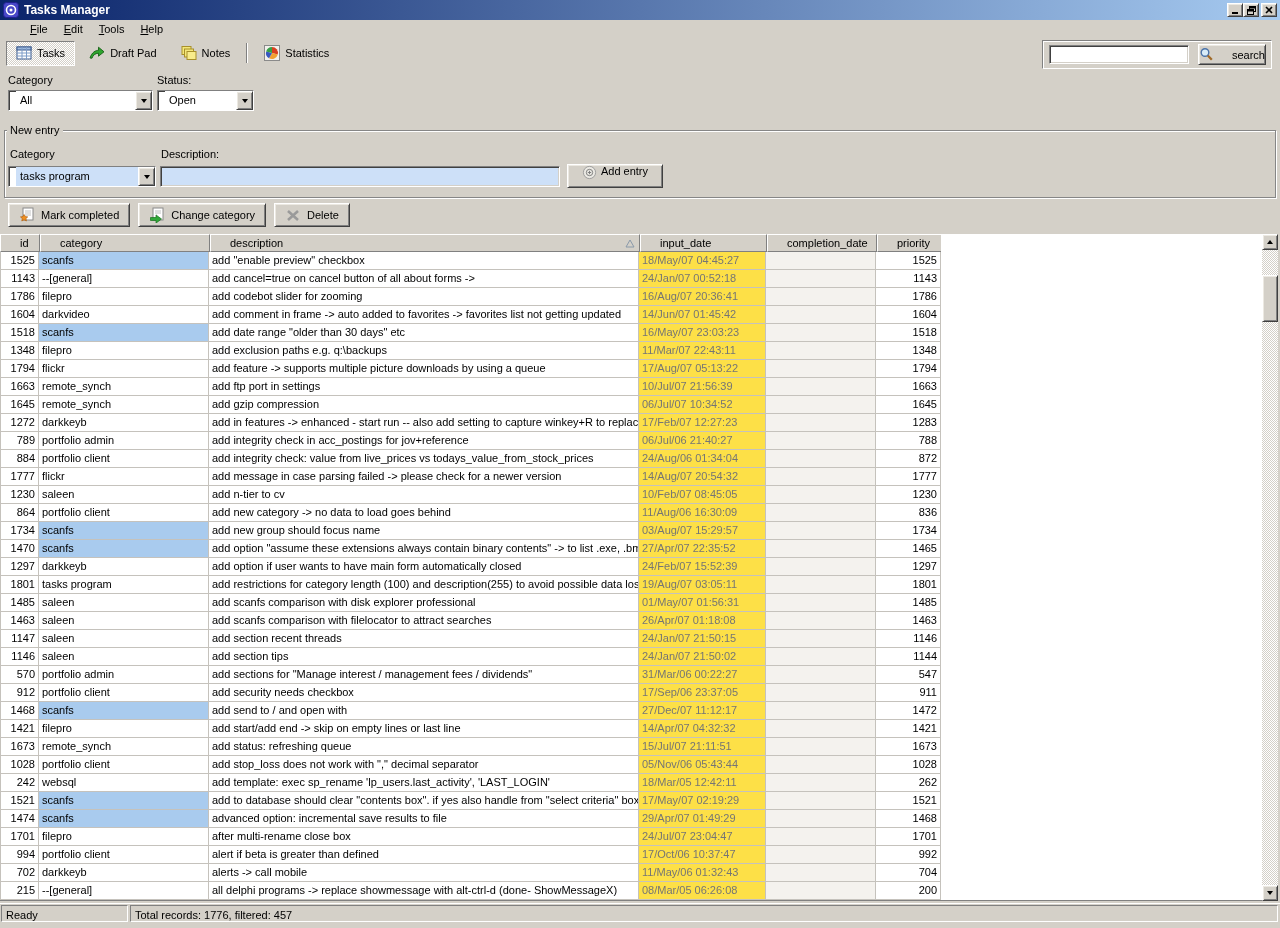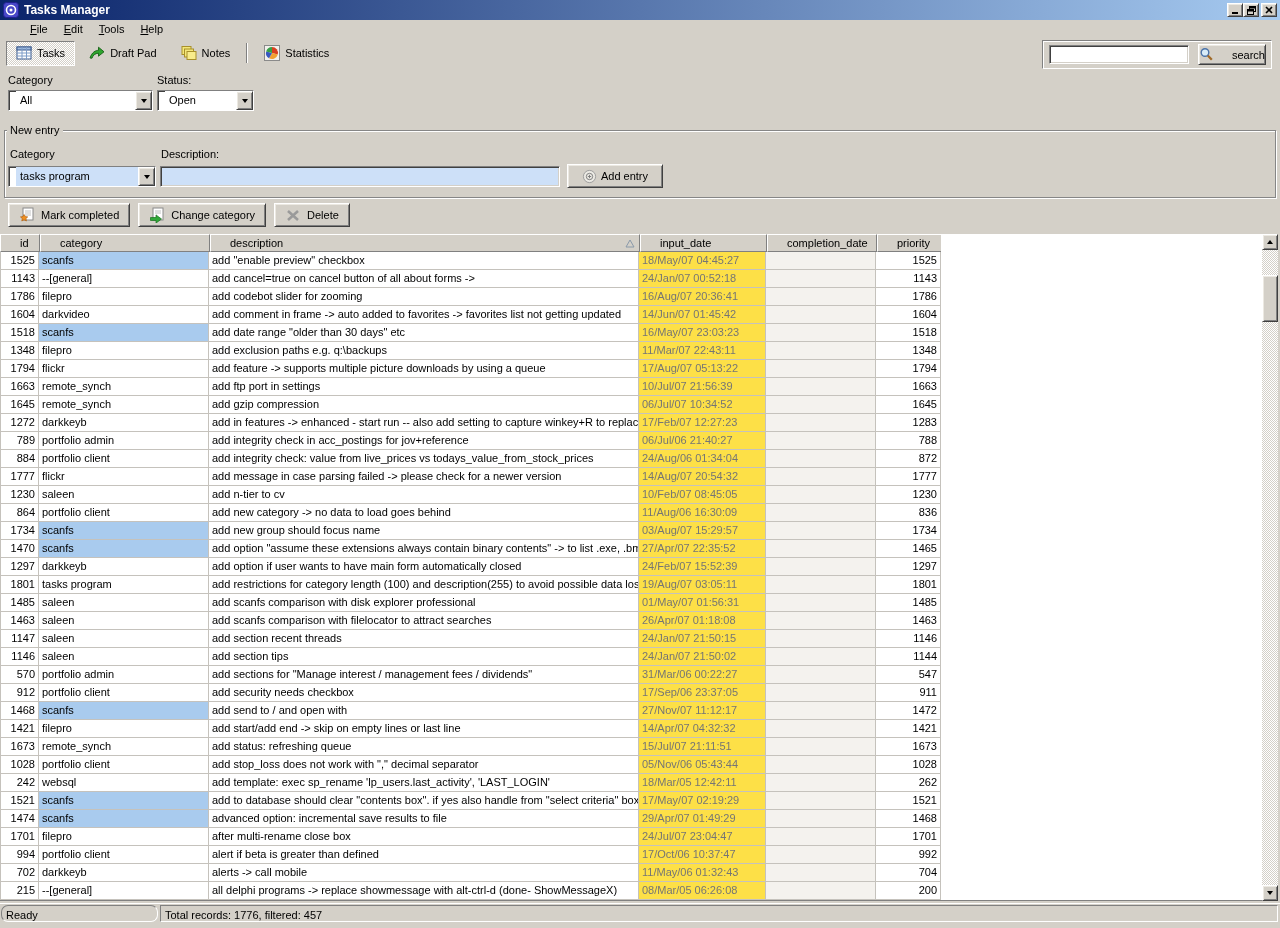--- a/index.html
+++ b/index.html
@@ -59,21 +59,21 @@
   .combo.blue .val { background:#cde0f8; }
 
   
   .groupbox { position:absolute; left:4px; top:130px; width:1272px; height:68px;
               border:1px solid #868686; box-shadow: inset 1px 1px 0 #fff, 1px 1px 0 #fff; }
   .groupbox .legend { position:absolute; top:-7px; left:2px; background:#d4d0c8; padding:0 3px; }
   .entry-input { position:absolute; left:160px; top:166px; width:400px; height:21px;
                  background:#cde0f8; font-family:"Liberation Sans",sans-serif; font-size:11px;
                  padding:1px 4px; outline:none; }
   .addentry-btn { position:absolute; left:567px; top:164px; width:96px; height:24px;
-                  display:flex; align-items:center; justify-content:center; gap:4px; }
+                  display:flex; align-items:flex-start; justify-content:center; gap:4px; }
 
   
   .action-row { position:absolute; left:8px; top:203px; display:flex; }
   .abtn { height:24px; display:flex; align-items:center; gap:6px; padding:0 10px; margin-right:8px; }
   .abtn.gap { margin-right:9px; }
 
   
   .grid-header { position:absolute; top:234px; left:0; height:18px; display:flex; }
   .hc { background:#d4d0c8; border:1px solid; border-color:#fff #808080 #808080 #fff;
         padding:2px 19px; overflow:hidden; white-space:nowrap; position:relative; }
@@ -103,21 +103,21 @@
   .sb-up { top:0; } .sb-down { bottom:0; }
   .sb-thumb { position:absolute; left:0; top:41px; width:16px; height:47px; }
   .tri-u { width:0; height:0; border:3.5px solid transparent; border-bottom:4.5px solid #000; margin-bottom:3px; }
   .tri-d { width:0; height:0; border:3.5px solid transparent; border-top:4.5px solid #000; margin-top:3px; }
 
   
   .statusbar { position:absolute; left:0; top:903px; width:1280px; height:21px;
                display:flex; gap:2px; padding:1px 2px 2px 1px; border-top:1px solid #fff; }
   .sb-panel { border:1px solid; border-color:#808080 #fff #fff #808080; padding:3px 5px 0 4px;
               white-space:nowrap; overflow:hidden; }
-  .sb-ready { width:157px;border-radius:7px; }
+  .sb-ready { width:127px; }
   .sb-total { flex:1; }
 
   u { text-decoration:underline; }
 </style>
 </head>
 <body>
 
 <div class="titlebar">
   <svg width="16" height="16" viewBox="0 0 16 16">
     <rect x="0.5" y="0.5" width="15" height="15" rx="3" fill="#4848c8" stroke="#202090"></rect>
@@ -473,21 +473,21 @@
       <div class="tc c-category">portfolio client</div>
       <div class="tc c-description">add security needs checkbox</div>
       <div class="tc c-input_date">17/Sep/06 23:37:05</div>
       <div class="tc c-completion_date"></div>
       <div class="tc c-priority">911</div>
     </div>
     <div class="trow">
       <div class="tc c-id">1468</div>
       <div class="tc c-category hl">scanfs</div>
       <div class="tc c-description">add send to / and open with</div>
-      <div class="tc c-input_date">27/Nov/07 11:12:17</div>
+      <div class="tc c-input_date">27/Dec/07 11:12:17</div>
       <div class="tc c-completion_date"></div>
       <div class="tc c-priority">1472</div>
     </div>
     <div class="trow">
       <div class="tc c-id">1421</div>
       <div class="tc c-category">filepro</div>
       <div class="tc c-description">add start/add end -&gt; skip on empty lines or last line</div>
       <div class="tc c-input_date">14/Apr/07 04:32:32</div>
       <div class="tc c-completion_date"></div>
       <div class="tc c-priority">1421</div>

